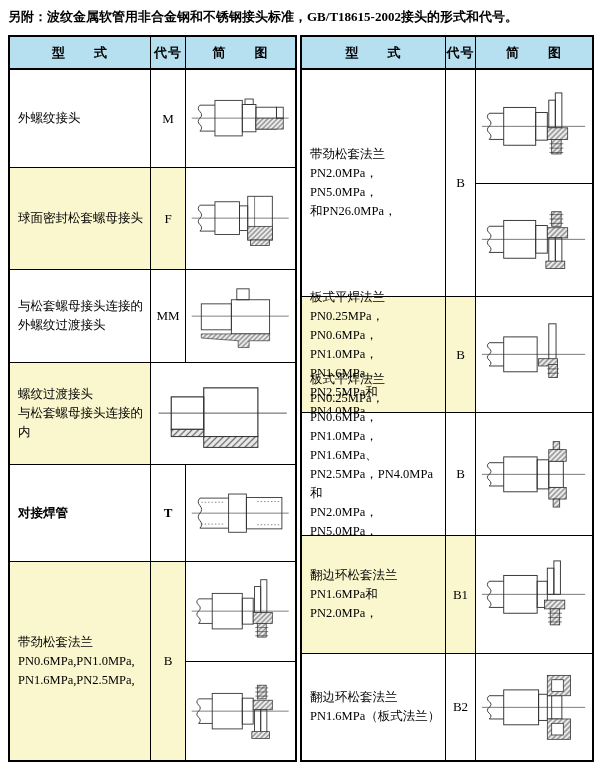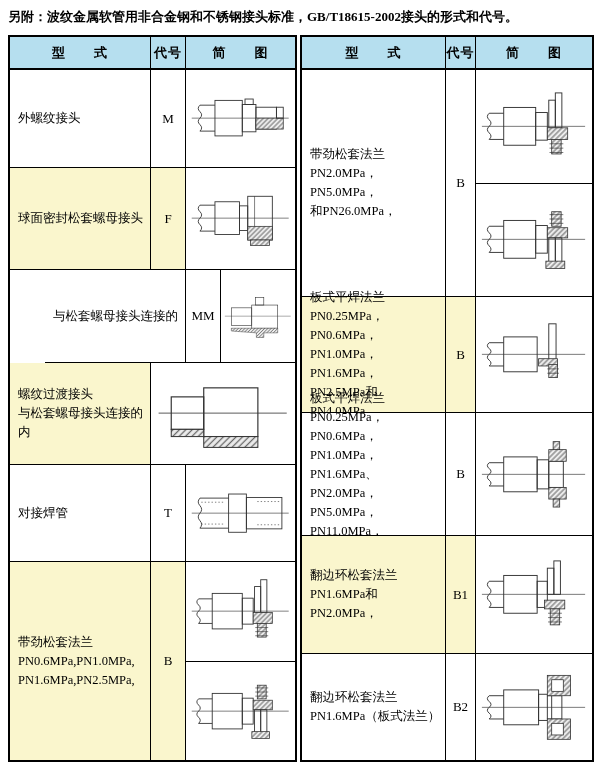--- a/index.html
+++ b/index.html
@@ -92,23 +92,24 @@
                   <rect x="38" y="26" width="36" height="48" stroke="#333333" fill="none" stroke-width="1.3"></rect>
                   <rect x="74" y="32" width="12" height="36" stroke="#333333" fill="none" stroke-width="1.3"></rect>
                   <rect x="86" y="18" width="36" height="64" stroke="#333333" fill="none" stroke-width="1.3"></rect>
                   <line x1="96" y1="18" x2="96" y2="82" stroke="#333333" stroke-width="0.9"></line>
                   <rect x="86" y="62" width="36" height="20" fill="url(#h2)" stroke="#333333" stroke-width="1.1"></rect>
                   <rect x="90" y="82" width="28" height="8" fill="url(#h2)" stroke="#333333" stroke-width="1.1"></rect>
                 </svg>
               </div>
             </div>
           </div>
-          <div class="row" style="height: 93px; margin-left: 35px;">
+          <div class="row" style="height: 93px;">
             <div class="cell type">
               <div class="tline">与松套螺母接头连接的</div>
+              <div class="tline">外螺纹过渡接头</div>
             </div>
             <div class="cell code">MM</div>
             <div class="cell diag">
               <div class="sub">
                 <svg viewBox="0 0 150 100" xmlns="http://www.w3.org/2000/svg">
                   <defs>
                     <pattern id="h3" width="5" height="5" patternUnits="userSpaceOnUse" patternTransform="rotate(45)">
                       <rect width="5" height="5" fill="#ececec"></rect>
                       <line x1="2.5" y1="0" x2="2.5" y2="5" stroke="#666" stroke-width="1.4"></line>
                     </pattern>
@@ -138,21 +139,21 @@
                   </defs>
                   <line x1="4" y1="50" x2="146" y2="50" stroke="#333333" stroke-width="0.9"></line>
                   <rect x="18" y="32" width="36" height="36" stroke="#333333" fill="none" stroke-width="1.3"></rect>
                   <rect x="54" y="22" width="60" height="54" stroke="#333333" fill="none" stroke-width="1.3"></rect>
                   <rect x="18" y="68" width="36" height="8" fill="url(#h4)" stroke="#333333" stroke-width="1.1"></rect>
                   <rect x="54" y="76" width="60" height="12" fill="url(#h4)" stroke="#333333" stroke-width="1.1"></rect>
                 </svg>
               </div>
             </div>
           </div>
-          <div class="row" style="height: 97px;">
+          <div class="row" style="height: 97px; font-weight: bold;">
             <div class="cell type">
               <div class="tline">对接焊管</div>
             </div>
             <div class="cell code">T</div>
             <div class="cell diag">
               <div class="sub">
                 <svg viewBox="0 0 150 100" xmlns="http://www.w3.org/2000/svg">
                   <defs>
                     <pattern id="h5" width="5" height="5" patternUnits="userSpaceOnUse" patternTransform="rotate(45)">
                       <rect width="5" height="5" fill="#ececec"></rect>
@@ -314,20 +315,21 @@
                   <line x1="94" y1="76" x2="110" y2="76" stroke="#333333" stroke-width="0.9"></line>
                 </svg>
               </div>
             </div>
           </div>
           <div class="row" style="height: 123px;">
             <div class="cell type">
               <div class="tline">板式平焊法兰</div>
               <div class="tline">PN0.25MPa，PN0.6MPa，</div>
               <div class="tline">PN1.0MPa，PN1.6MPa、</div>
+              <div class="tline">PN2.5MPa，PN4.0MPa 和</div>
               <div class="tline">PN2.0MPa，PN5.0MPa，</div>
               <div class="tline">PN11.0MPa，PN26.0MPa，</div>
             </div>
             <div class="cell code">B</div>
             <div class="cell diag">
               <div class="sub">
                 <svg viewBox="0 0 150 100" xmlns="http://www.w3.org/2000/svg">
                   <defs>
                     <pattern id="h11" width="5" height="5" patternUnits="userSpaceOnUse" patternTransform="rotate(45)">
                       <rect width="5" height="5" fill="#ececec"></rect>

